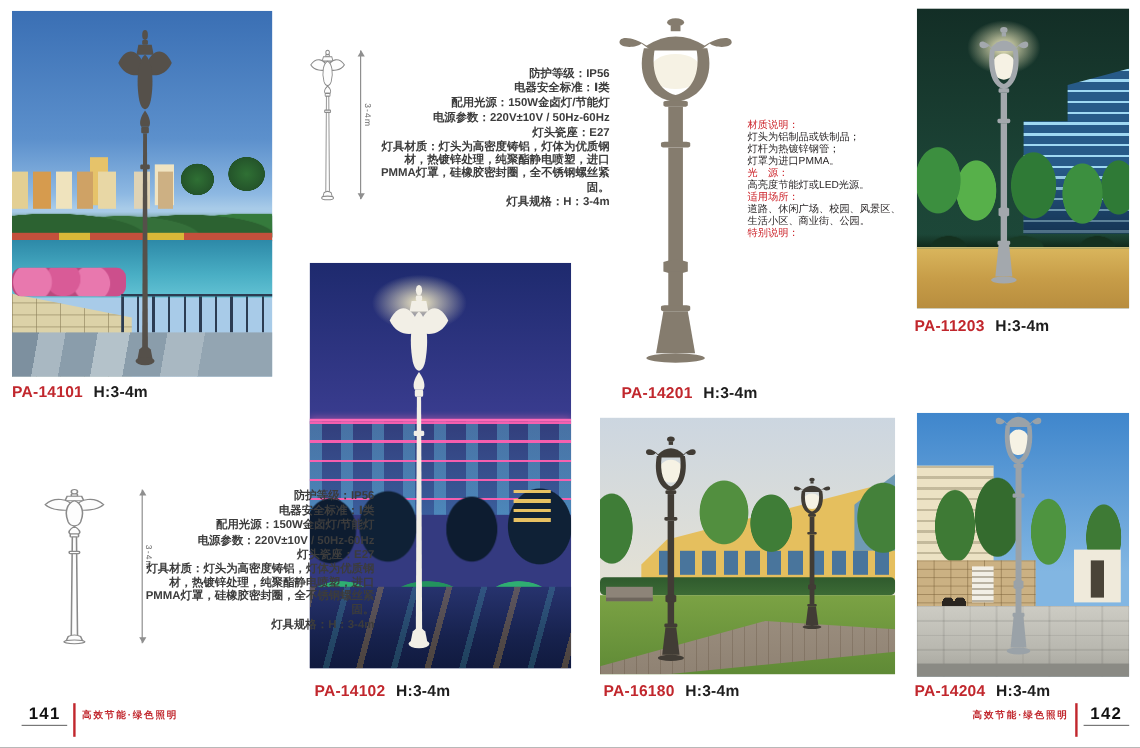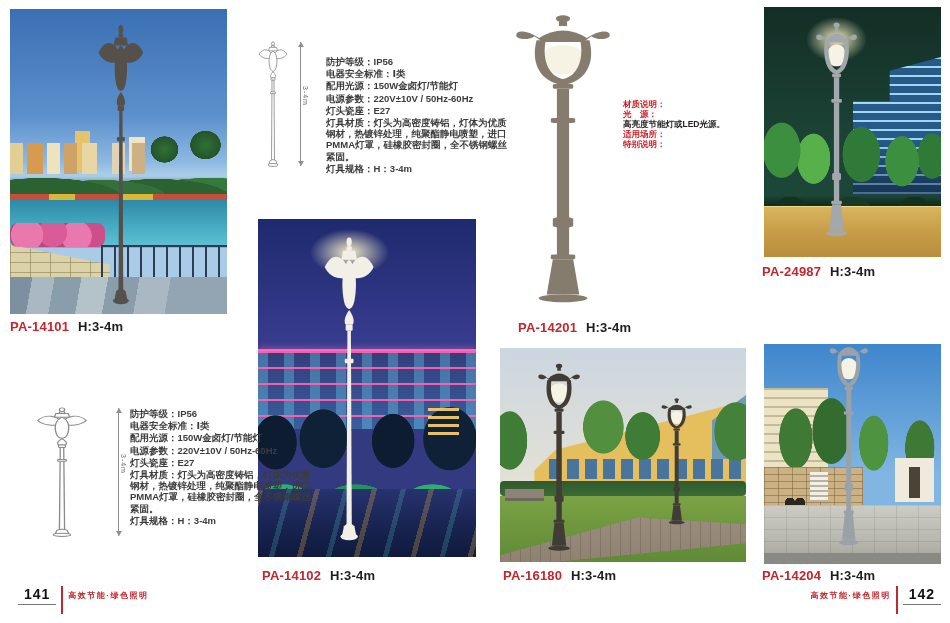--- a/index.html
+++ b/index.html
@@ -7,23 +7,23 @@
           font-family:"Liberation Sans","DejaVu Sans",sans-serif;}
   .photo{position:absolute;overflow:hidden;}
   .photo *{position:absolute;}
   .lampsvg{position:absolute;}
   
   .plabel{position:absolute;font-size:13px;font-weight:bold;white-space:nowrap;letter-spacing:.2px;}
   .plabel .m{color:#c1272d;}
   .plabel .s{color:#1d1d1d;margin-left:5px;}
   
   .spec{position:absolute;width:198px;font-size:9.5px;line-height:11.2px;color:#3c3c3c;font-weight:bold;}
-  .spec div{margin:0 0 1px 16px;}
-  
-  .info{position:absolute;left:623px;top:99px;width:130px;font-size:8.5px;line-height:10px;color:#231f20;font-weight:bold;}
+  .spec div{margin:0 0 1px 0;text-align:right;}
+  
+  .info{position:absolute;left:623px;top:99px;width:130px;font-size:8.5px;line-height:10px;color:#231f20;font-weight:normal;}
   .info .h{color:#cc2229;}
   .info .b{white-space:pre-line;}
   
   .sketch{position:absolute;}
   .sketch svg{fill:#fdfdfd;stroke:#8a8a8a;stroke-width:3;}
   .dim{position:absolute;width:1px;background:#8f8f8f;}
   .dim:before,.dim:after{content:"";position:absolute;left:-2.5px;border-left:3px solid transparent;border-right:3px solid transparent;}
   .dim:before{top:0;border-bottom:5px solid #8f8f8f;}
   .dim:after{bottom:0;border-top:5px solid #8f8f8f;}
   .dimlabel{position:absolute;font-size:7px;color:#666;writing-mode:vertical-rl;letter-spacing:1px;}
@@ -252,39 +252,44 @@
   <svg class="lampsvg" viewBox="0 0 120 620" preserveAspectRatio="none" style="left:502px;top:8px;width:122px;height:302px;fill:#857c6e">
     <use href="#sym-goblet" xlink:href="#sym-goblet"></use>
     </svg>
   <div class="plabel" style="left:518px;top:320px">
     <span class="m">PA-14201</span>
     <span class="s">H:3-4m</span>
   </div>
 
   <div class="info">
     <div class="h">材质说明：</div>
+    <div class="b">灯头为铝制品或铁制品；
+灯杆为热镀锌钢管；
+灯罩为进口PMMA。</div>
     <div class="h">光　源：</div>
     <div class="b">高亮度节能灯或LED光源。</div>
     <div class="h">适用场所：</div>
+    <div class="b">道路、休闲广场、校园、风景区、
+生活小区、商业街、公园。</div>
     <div class="h">特别说明：</div>
   </div>
 
   <div class="photo p4" style="left:764px;top:7px;width:177px;height:250px">
     <div class="sky"></div>
     <div class="bldg"></div>
     <div class="palms"></div>
     <div class="hedge"></div>
     <div class="ground"></div>
     <div class="halo" style="left:24%;top:4%;width:34%;height:18%"></div>
     <svg class="lampsvg" viewBox="0 0 120 620" preserveAspectRatio="none" style="left:26%;top:4%;width:30%;height:90%;fill:#a3a8ad">
       <use href="#sym-goblet" xlink:href="#sym-goblet"></use>
       </svg>
   </div>
   <div class="plabel" style="left:762px;top:264px">
-    <span class="m">PA-24987</span>
+    <span class="m">PA-11203</span>
     <span class="s">H:3-4m</span>
   </div>
 
   <div class="photo p5" style="left:500px;top:348px;width:246px;height:214px">
     <div class="sky"></div>
     <div class="bldg"></div>
     <div class="glass"></div>
     <div class="winrow"></div>
     <div class="trees"></div>
     <div class="hedge"></div>

